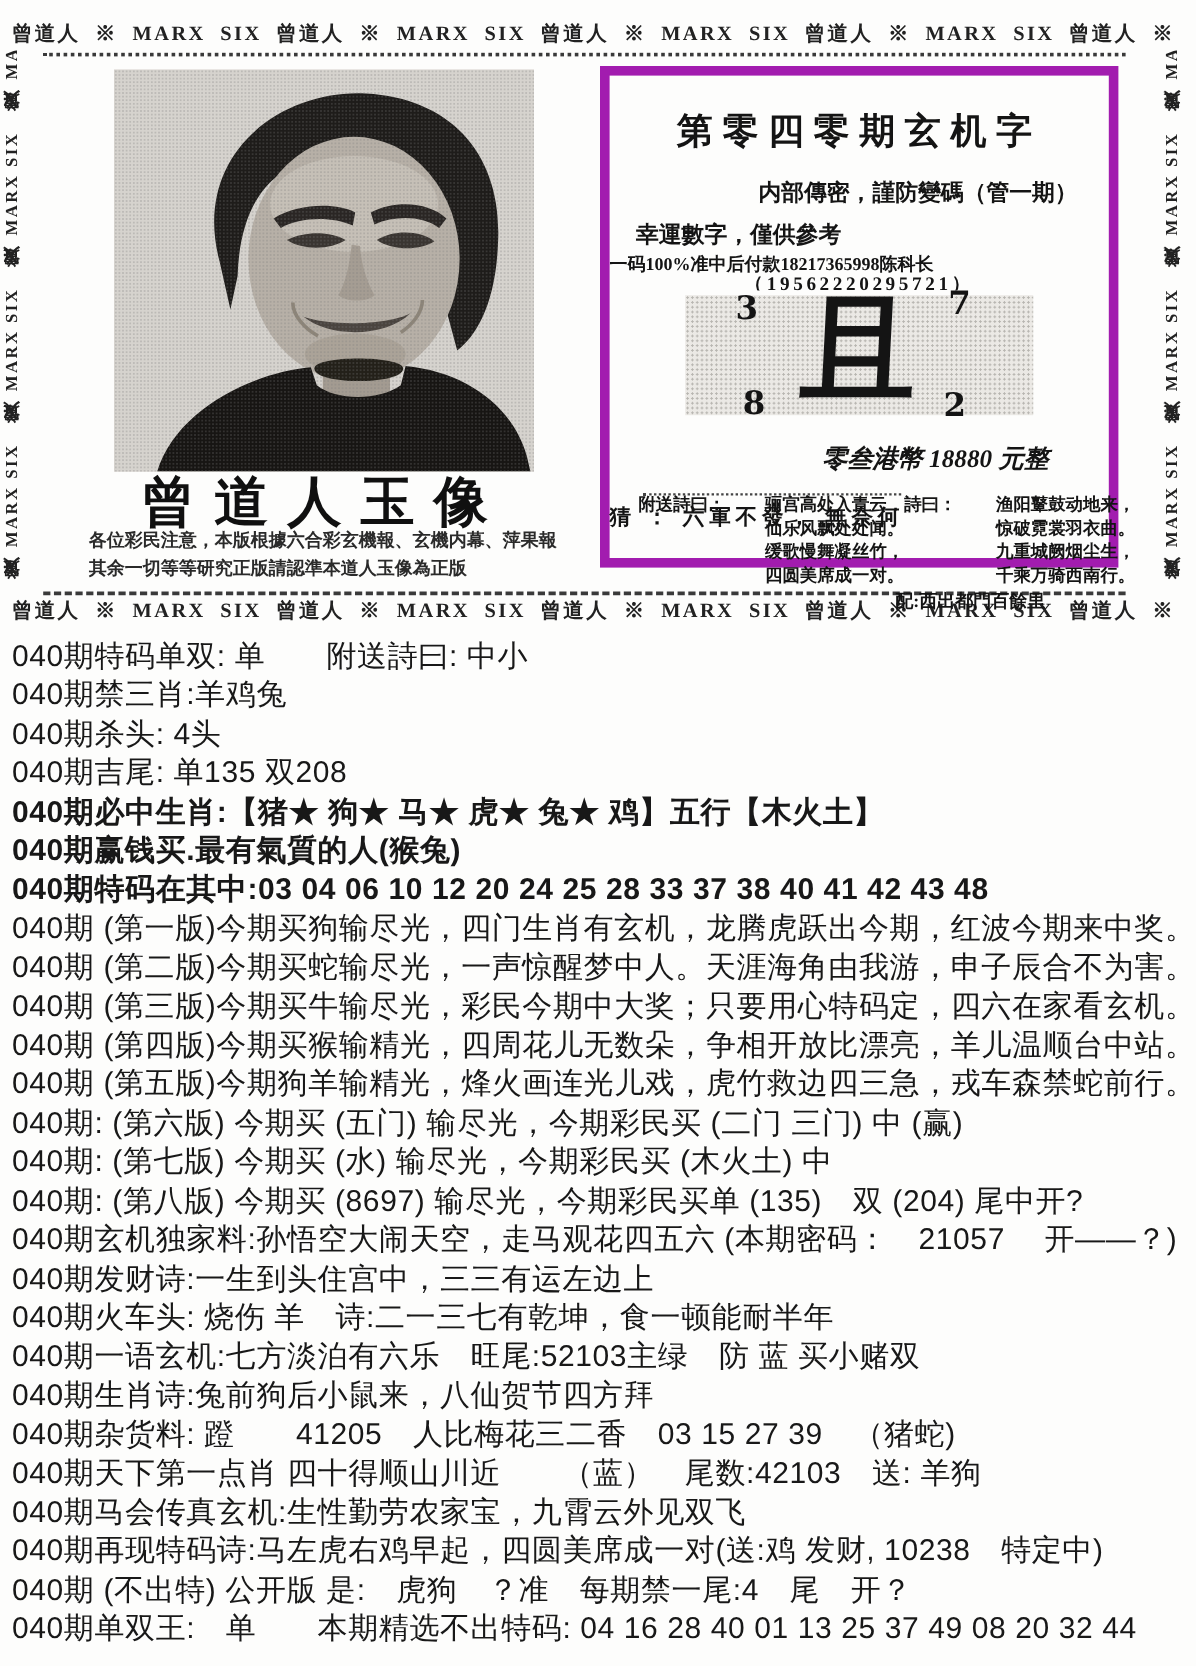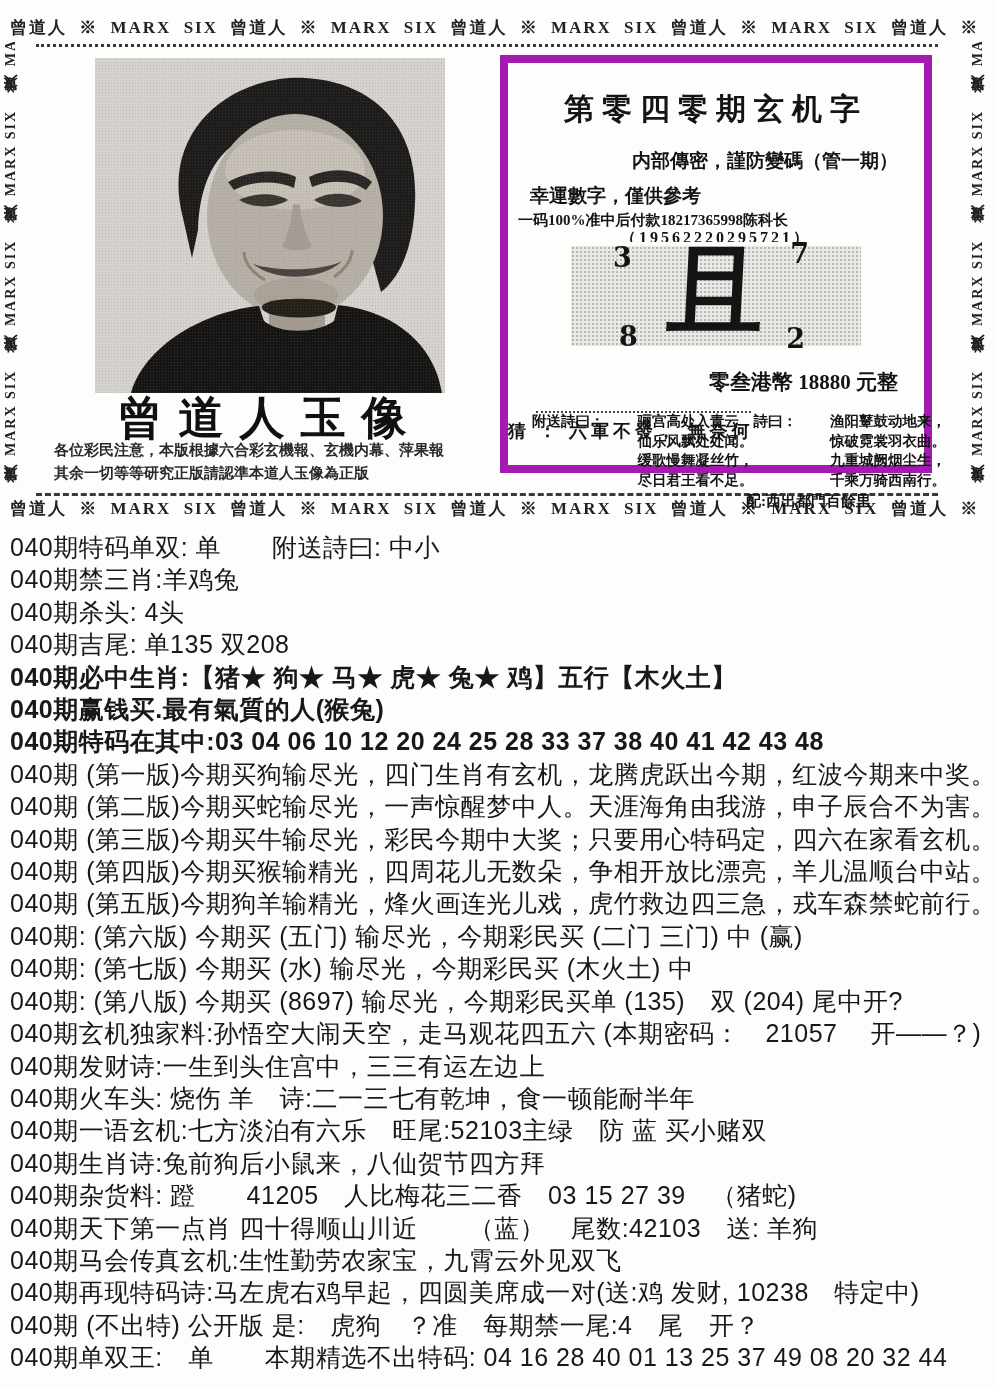--- a/index.html
+++ b/index.html
@@ -34,62 +34,62 @@
     content:"";position:absolute;inset:0;
     background-image:radial-gradient(circle,#7a7a7a .7px,transparent 1px);
     background-size:3px 3px;opacity:.28;pointer-events:none;
   }
   .caption{
     position:absolute;left:55px;top:388px;width:430px;text-align:center;
     font-family:"Liberation Serif",serif;font-weight:bold;font-size:45px;
     letter-spacing:16px;color:#101010;white-space:nowrap;
   }
   .note{
-    position:absolute;left:54px;width:440px;
+    position:absolute;left:74px;width:440px;
     font-family:"Liberation Serif",serif;font-weight:bold;font-size:15px;color:#2a2a2a;
     white-space:nowrap;overflow:hidden;
   }
   .note.n1{top:441px;}
   .note.n2{top:464px;}
   
   .plaque{
     position:absolute;left:500px;top:55px;width:432px;height:418px;
     border:8px solid #a21caf;box-sizing:border-box;
     font-family:"Liberation Serif",serif;color:#141414;
   }
   .plq-title{
     margin-top:26px;text-align:center;font-size:30px;font-weight:bold;
     letter-spacing:8px;white-space:nowrap;
   }
   .plq-row1{
     display:flex;justify-content:flex-end;padding:0 26px 0 22px;
     margin-top:18px;font-size:19px;font-weight:bold;
   }
   .plq-row2{padding-left:22px;margin-top:9px;font-size:19px;font-weight:bold;}
-  .plq-phone{padding-left:10px;margin-top:2px;font-size:15px;font-weight:bold;white-space:nowrap;}
+  .plq-phone{padding-left:0;margin-top:2px;font-size:15px;font-weight:bold;white-space:nowrap;}
   .plq-phone2{
     text-align:center;font-size:16px;font-weight:bold;letter-spacing:3px;
     height:12px;overflow:hidden;line-height:16px;
   }
   .glyph-box{
     position:relative;width:290px;height:100px;margin:4px auto 0;
     background-color:#ebe9e5;
     background-image:radial-gradient(circle,#b7b5b0 .8px,transparent 1px);
     background-size:4px 4px;
   }
   .glyph{
     position:absolute;left:0;right:0;top:-14px;text-align:center;
     font-size:96px;font-weight:bold;line-height:120px;transform:skewX(-3deg);
   }
   .gnum{position:absolute;font-size:27px;font-weight:bold;font-family:"DejaVu Serif",serif;}
   .gnum.tl{left:42px;top:-4px;}
   .gnum.tr{right:52px;top:-8px;}
   .gnum.bl{left:48px;bottom:-6px;}
   .gnum.br{right:56px;bottom:-8px;}
-  .plq-price{margin-top:22px;text-align:right;padding-right:26px;font-size:21px;font-weight:bold;}
+  .plq-price{margin-top:22px;text-align:right;padding-right:50px;font-size:21px;font-weight:bold;font-style:italic;}
   .poems{display:flex;margin-top:16px;padding-left:24px;font-size:14.5px;font-weight:bold;}
   .poem-col{line-height:19.5px;gap:29px;}
   .poem-col.left{width:225px;display:flex;}
   .poem-label{white-space:nowrap;margin-right:4px;}
   .poem-lines div{white-space:nowrap;}
   .poem-col.right{display:flex;}
   .pei{margin-top:2px;padding-left:238px;font-size:15px;font-weight:bold;white-space:nowrap;}
   .dotline{position:absolute;left:28px;bottom:52px;width:215px;border-top:2px dotted #444;}
   .guess{
     position:absolute;left:0;right:70px;bottom:22px;text-align:left;
@@ -153,21 +153,21 @@
     <span class="gnum br">2</span>
   </div>
   <div class="plq-price">零叁港幣 18880 元整</div>
   <div class="poems">
     <div class="poem-col left">
       <span class="poem-label">附送詩曰：</span>
       <div class="poem-lines">
         <div>骊宫高处入青云，</div>
         <div>仙乐风飘处处闻。</div>
         <div>缓歌慢舞凝丝竹，</div>
-        <div>尽日君王看不足。</div>
+        <div>四圆美席成一对。</div>
       </div>
     </div>
     <div class="poem-col right">
       <span class="poem-label">詩曰：</span>
       <div class="poem-lines">
         <div>渔阳鼙鼓动地来，</div>
         <div>惊破霓裳羽衣曲。</div>
         <div>九重城阙烟尘生，</div>
         <div>千乘万骑西南行。</div>
       </div>

